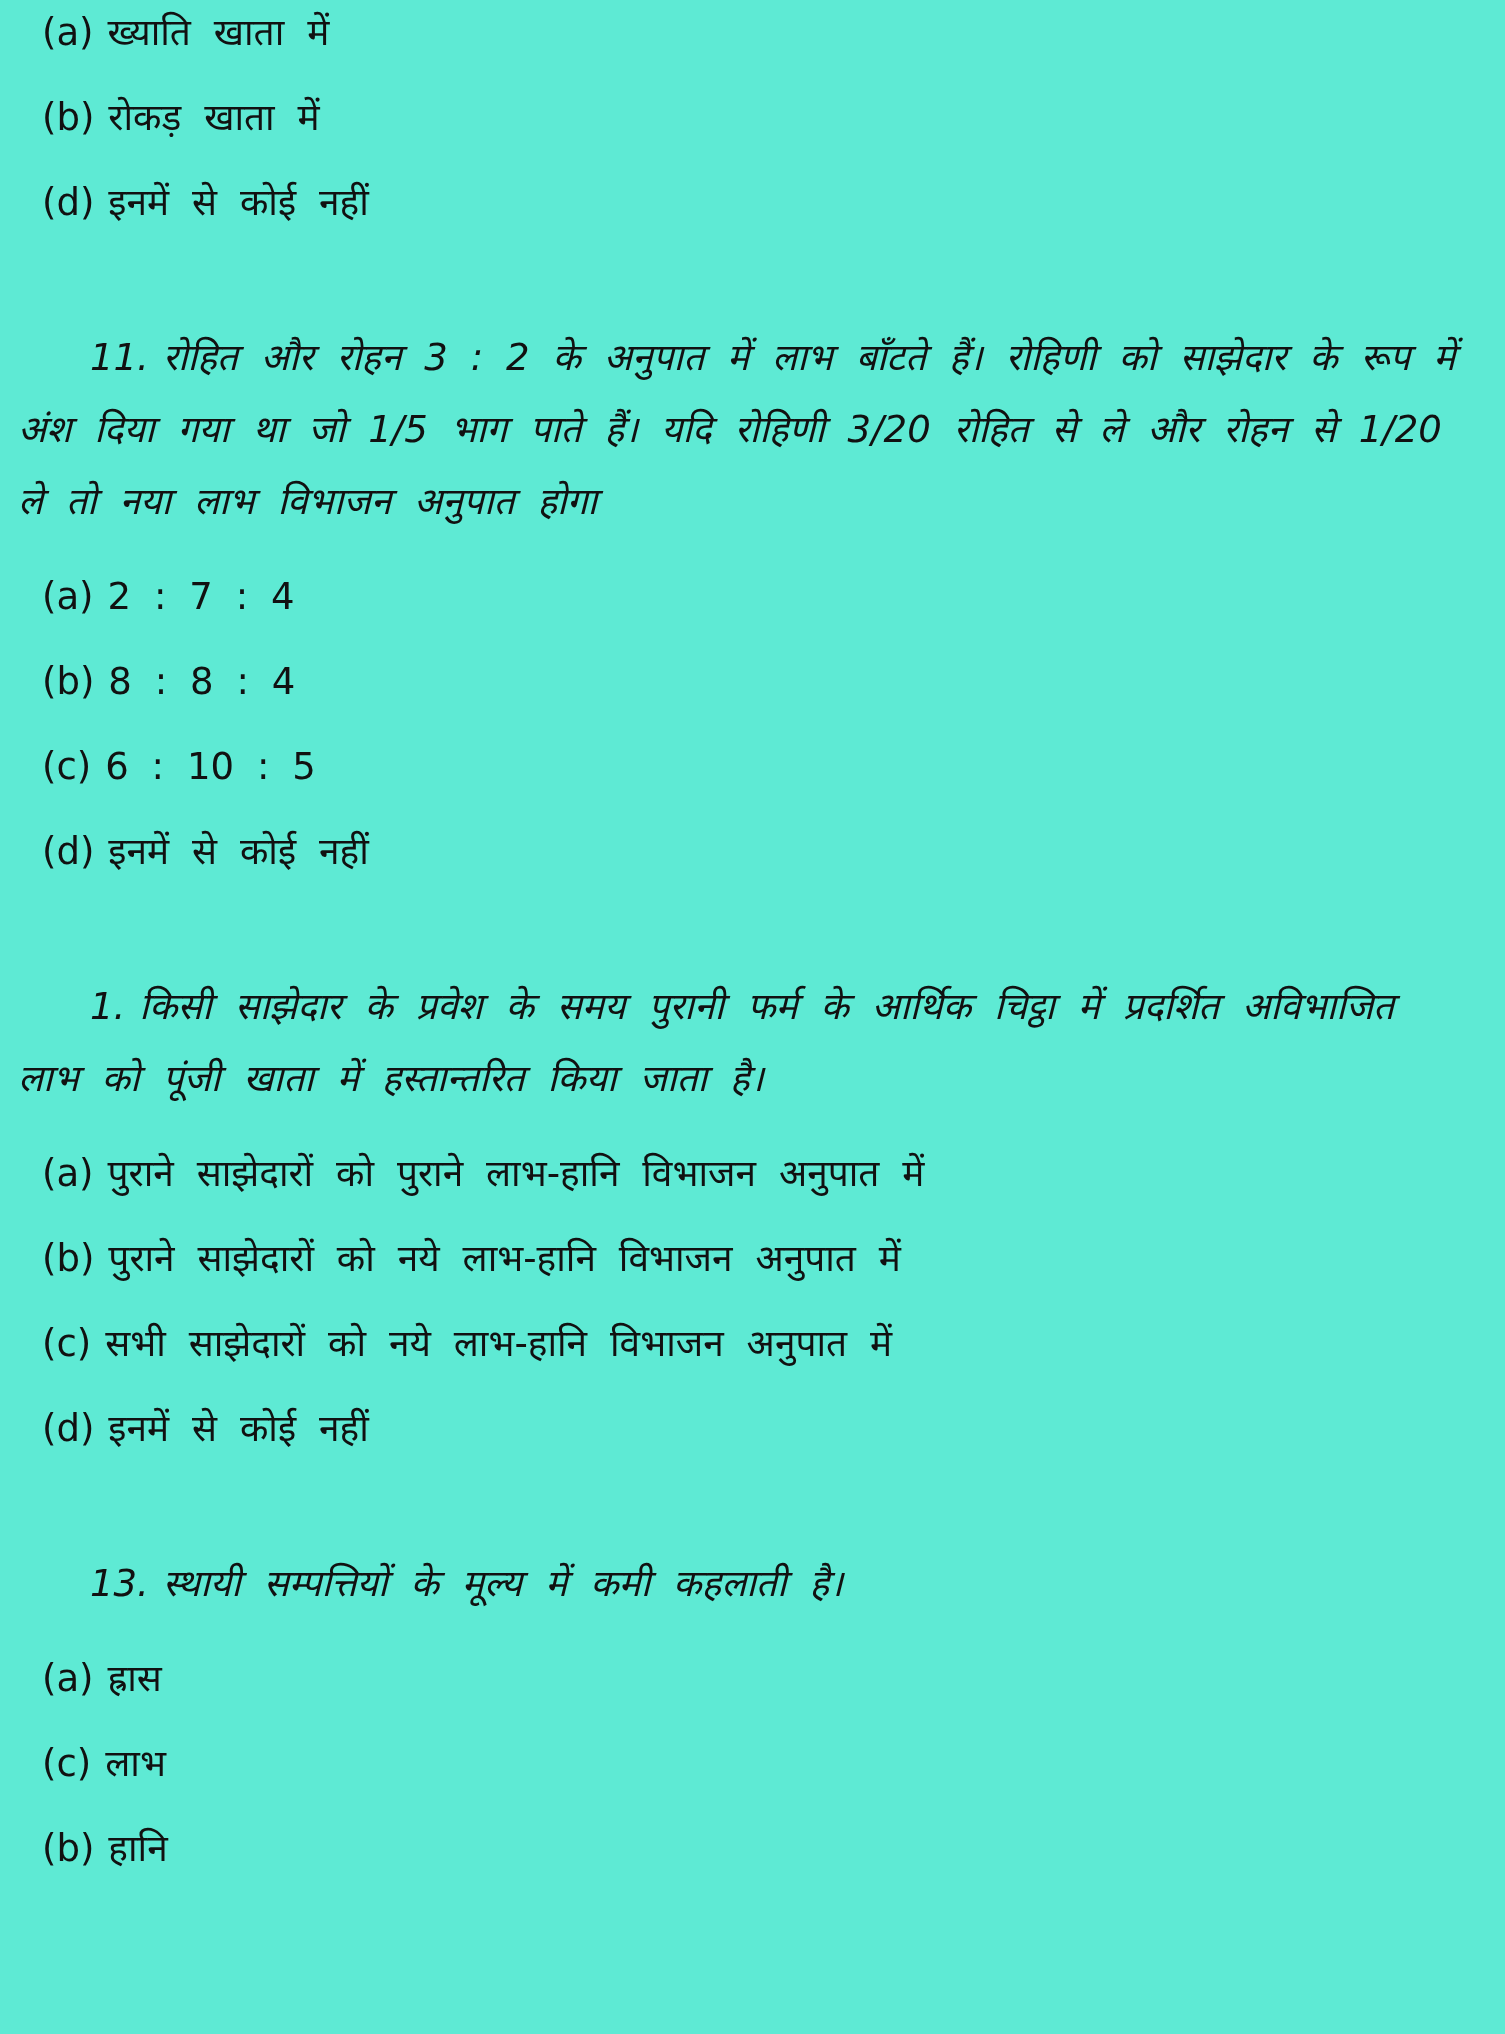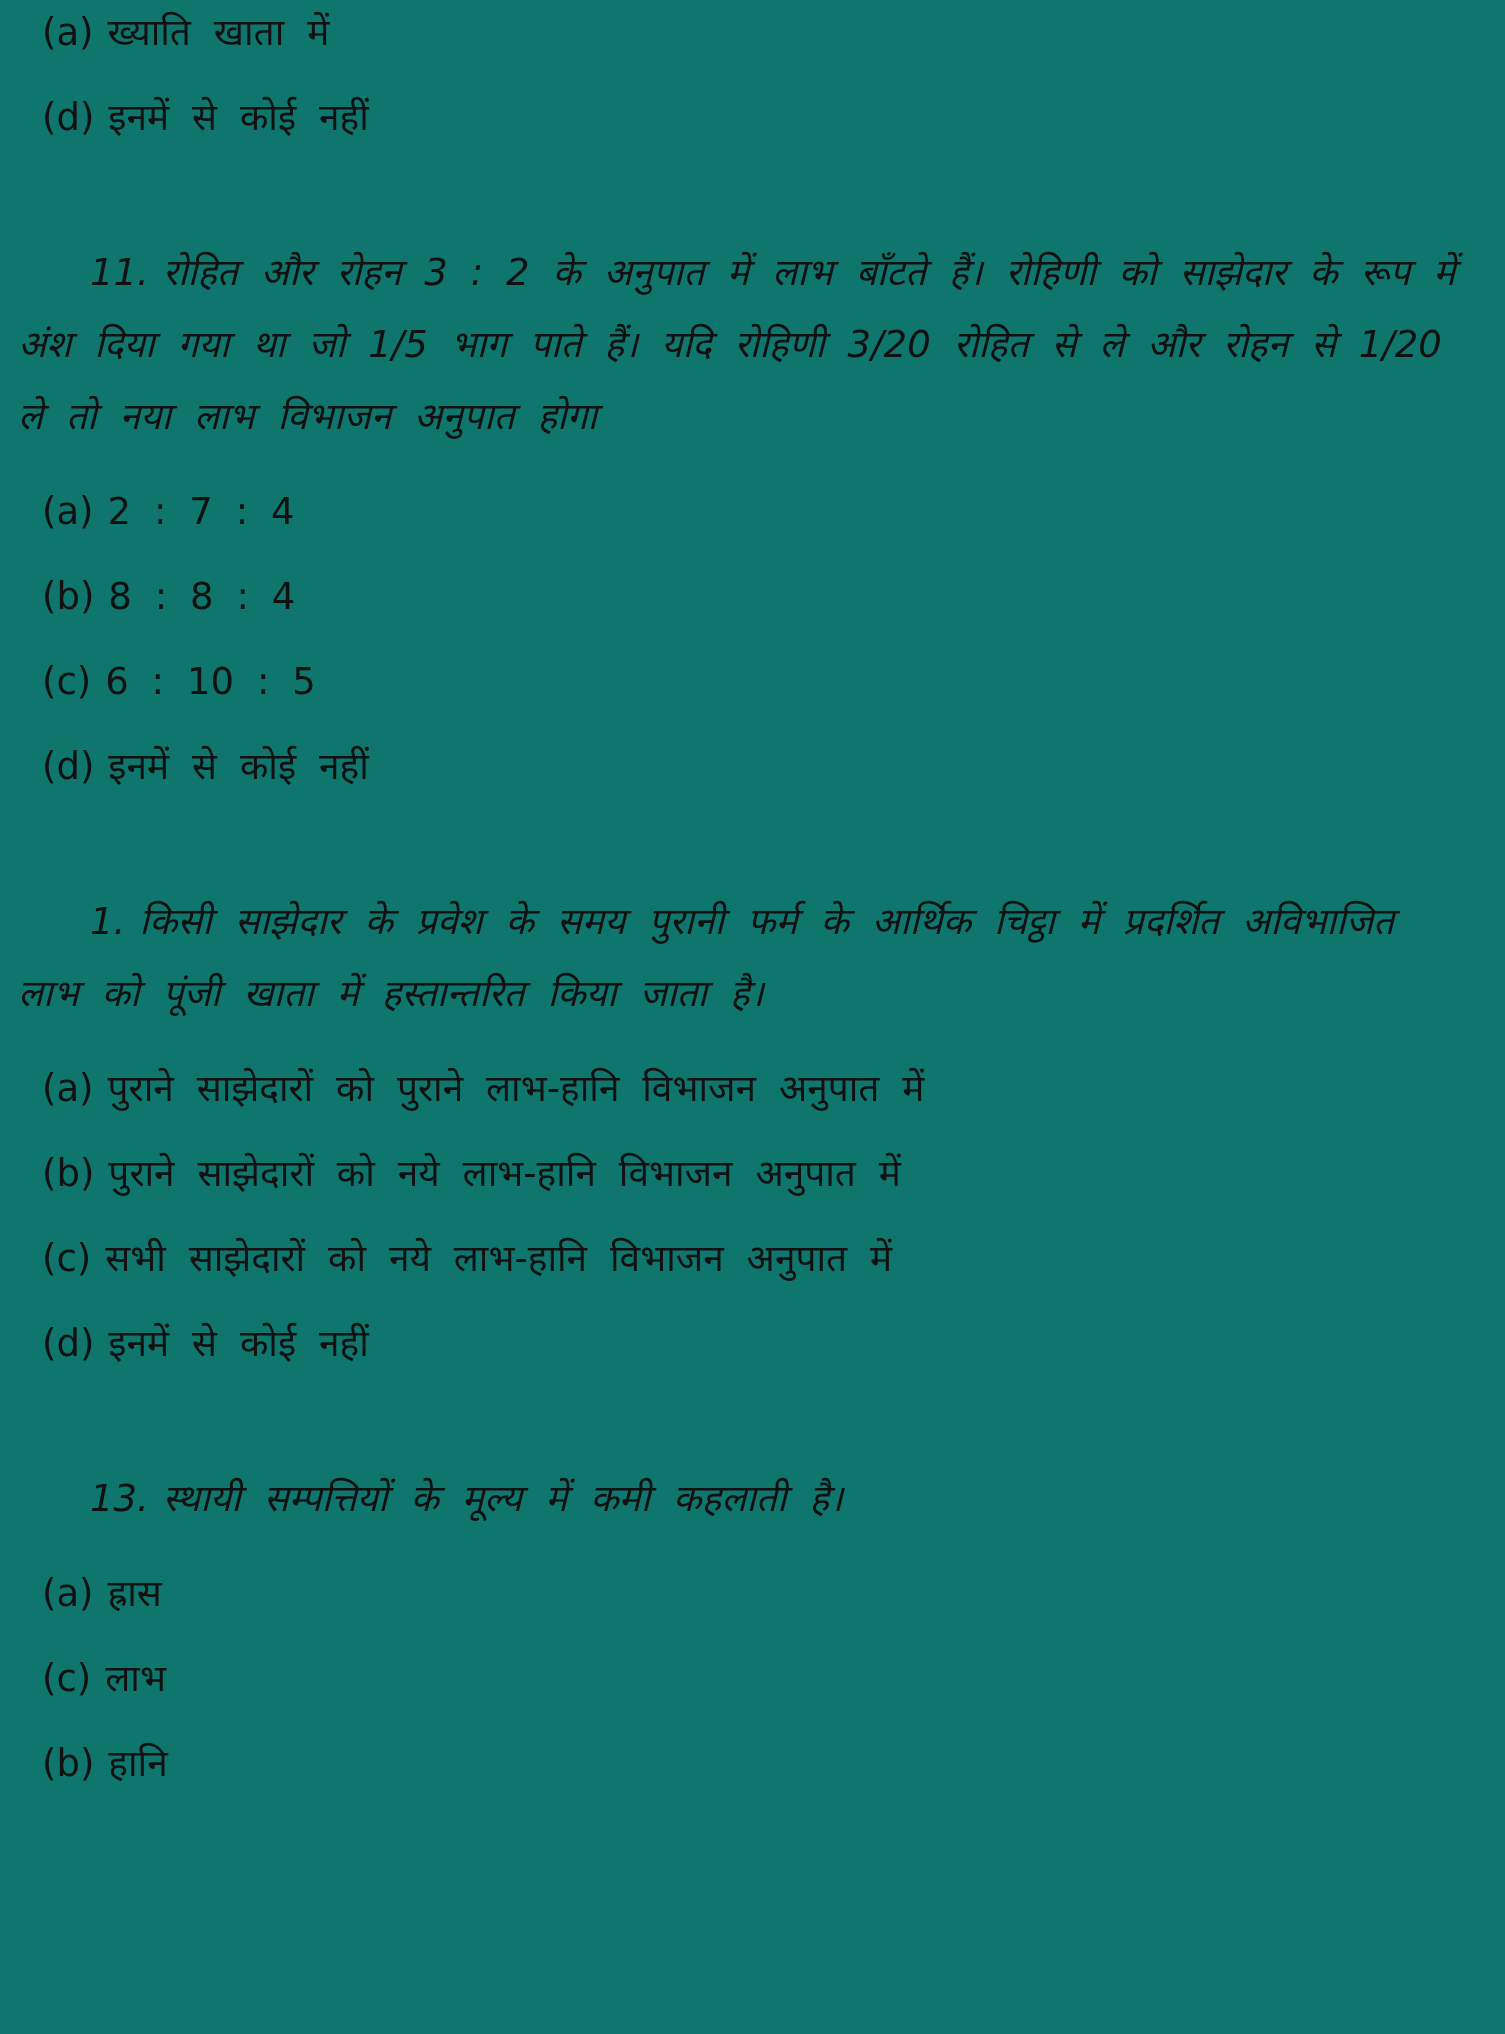--- a/index.html
+++ b/index.html
@@ -6,21 +6,21 @@
     margin: 0;
     padding: 0;
     background: #ffffff;
   }
   .page {
     position: relative;
     width: 1505px;
     height: 2034px;
     box-sizing: border-box;
     padding: 8px 45px 0 18px;
-    background: #0f766e;
+    background: #5eead4;
     color: #111111;
     font-family: "DejaVu Sans", sans-serif;
     overflow: hidden;
   }
   .opt {
     padding-left: 24px;
     font-size: 37px;
     line-height: 46px;
     margin: 0 0 39px 0;
     word-spacing: 0.30em;
@@ -47,20 +47,23 @@
   }
 </style>
 </head>
 <body>
 
 <div class="page">
 
   <section class="carryover">
     <p class="opt">
       <span class="opt-label">(a)</span><span>ख्याति खाता में</span>
+    </p>
+    <p class="opt">
+      <span class="opt-label">(b)</span><span>रोकड़ खाता में</span>
     </p>
     <p class="opt">
       <span class="opt-label">(d)</span><span>इनमें से कोई नहीं</span>
     </p>
   </section>
 
   <section>
     <p class="q">
       <span class="q-num">11.</span><span>रोहित और रोहन 3 : 2 के अनुपात में लाभ बाँटते हैं। रोहिणी को साझेदार के रूप में अंश दिया गया था जो 1/5 भाग पाते हैं। यदि रोहिणी 3/20 रोहित से ले और रोहन से 1/20 ले तो नया लाभ विभाजन अनुपात होगा</span>
     </p>

